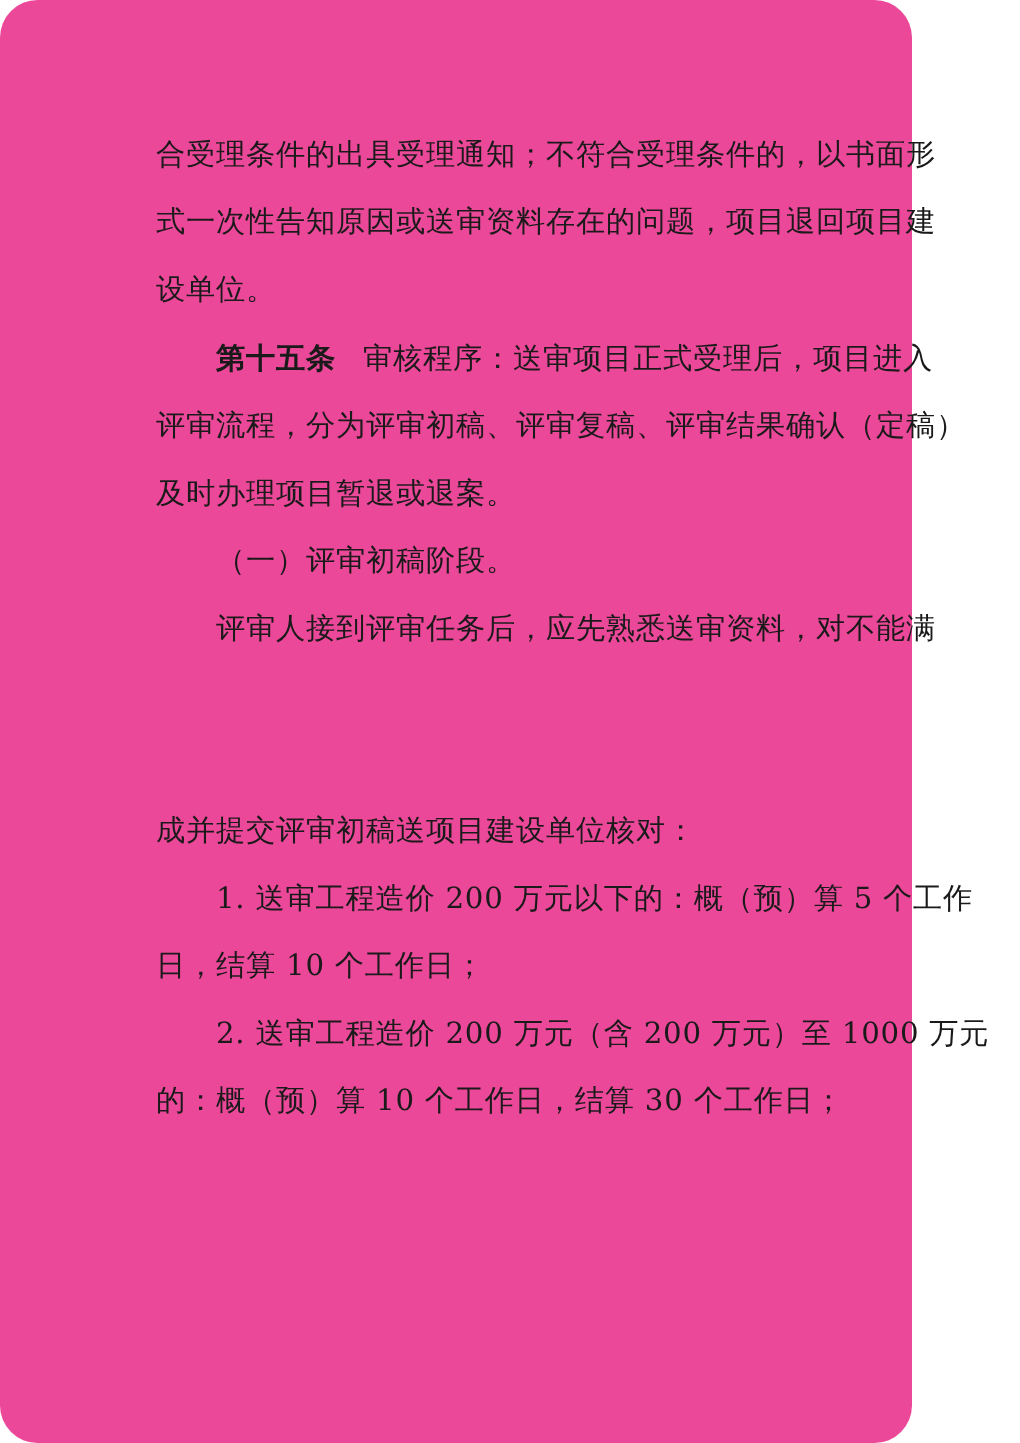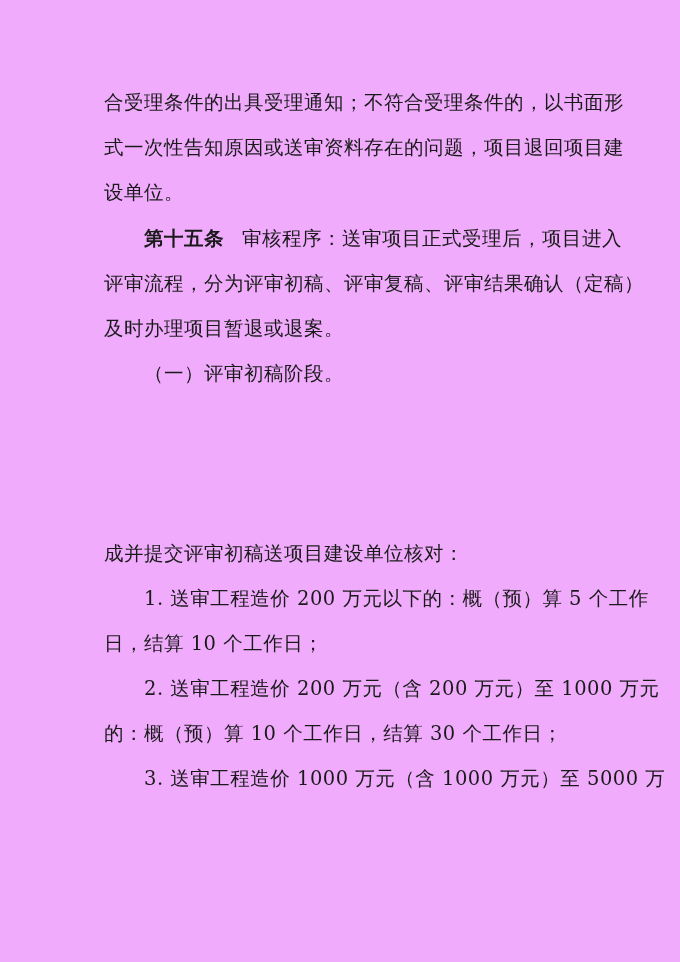--- a/index.html
+++ b/index.html
@@ -1,21 +1,21 @@
 <!DOCTYPE html>
 <html><head>
 <meta charset="utf-8">
 <style>
   html, body { margin: 0; padding: 0; background: #ffffff; }
   body {
     width: 680px; height: 962px; position: relative; overflow: hidden;
     font-family: "DejaVu Serif", "Liberation Serif", serif;
     color: #1a1a1a;
   }
-  .page { position: absolute; left: 0; top: 0; width: 680px; height: 962px; background: #f0abfc; }
+  .page { position: absolute; left: 0; top: 0; width: 608px; height: 962px; background: #ec4899; border-radius: 25px; }
   .line {
     position: absolute; left: 104px; width: 480px;
     font-size: 19.5px; line-height: 26px; white-space: nowrap;
     letter-spacing: 0.5px;
   }
   .indent { left: 144px; }
   .bold { font-weight: bold; }
 </style>
 </head>
 <body>
@@ -26,21 +26,21 @@
   <div class="line" style="top:135px">式一次性告知原因或送审资料存在的问题，项目退回项目建</div>
   <div class="line" style="top:180px">设单位。</div>
 
   <div class="line" style="top:271px">评审流程，分为评审初稿、评审复稿、评审结果确认（定稿）</div>
   <div class="line indent" style="top:226px">
     <span class="bold">第十五条</span><span style="display:inline-block;width:18px"></span><span>审核程序：送审项目正式受理后，项目进入</span>
   </div>
   <div class="line" style="top:316px">及时办理项目暂退或退案。</div>
 
   <div class="line indent" style="top:361px">（一）评审初稿阶段。</div>
+  <div class="line indent" style="top:406px">评审人接到评审任务后，应先熟悉送审资料，对不能满</div>
   <div class="line" style="top:541px">成并提交评审初稿送项目建设单位核对：</div>
 
   <div class="line indent" style="top:586px">1. 送审工程造价 200 万元以下的：概（预）算 5 个工作</div>
   <div class="line" style="top:631px">日，结算 10 个工作日；</div>
   <div class="line indent" style="top:676px">2. 送审工程造价 200 万元（含 200 万元）至 1000 万元</div>
   <div class="line" style="top:721px">的：概（预）算 10 个工作日，结算 30 个工作日；</div>
-  <div class="line indent" style="top:766px">3. 送审工程造价 1000 万元（含 1000 万元）至 5000 万</div>
 
 </div>
 
 </body></html>

